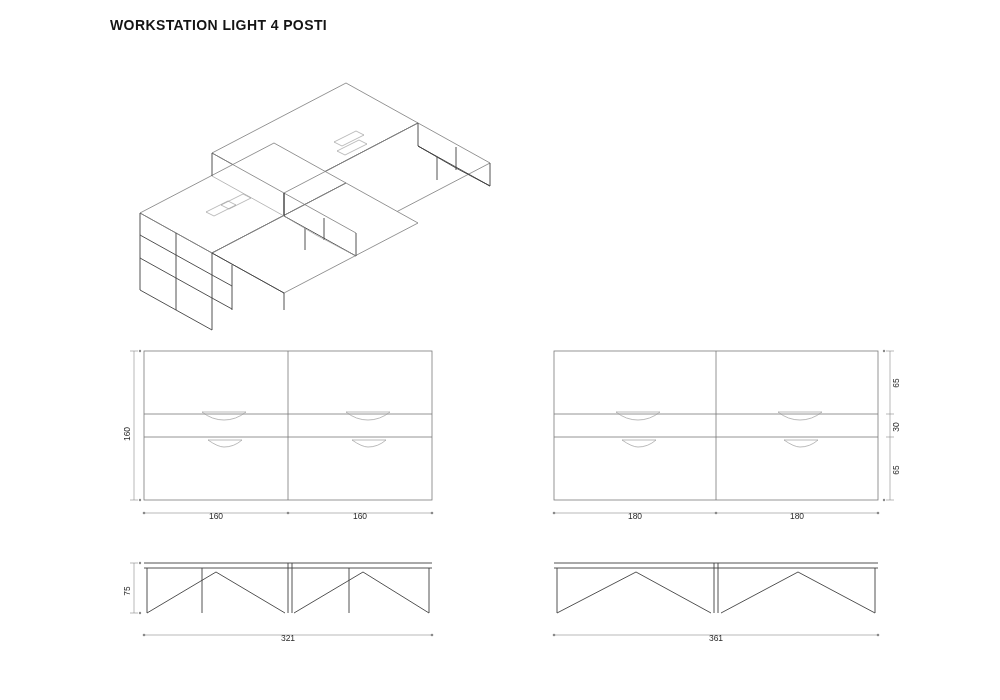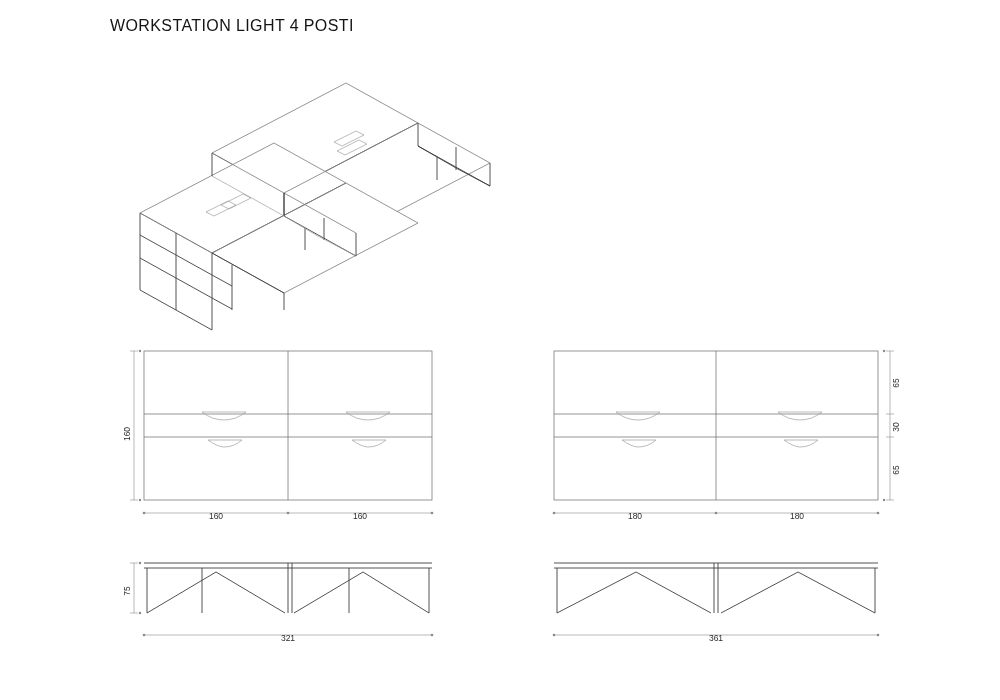--- a/index.html
+++ b/index.html
@@ -12,22 +12,22 @@
     height: 700px;
     position: relative;
     font-family: "Liberation Sans", sans-serif;
     color: #1a1a1a;
     overflow: hidden;
   }
   .title {
     position: absolute;
     left: 110px;
     top: 17px;
-    font-size: 16px;
-    font-weight: normal;
+    font-size: 14px;
+    font-weight: bold;
     letter-spacing: 0.4px;
     color: #141414;
   }
   .stage {
     position: absolute;
     left: 16px;
     top: 0;
     width: 1000px;
     height: 692px;
   }

